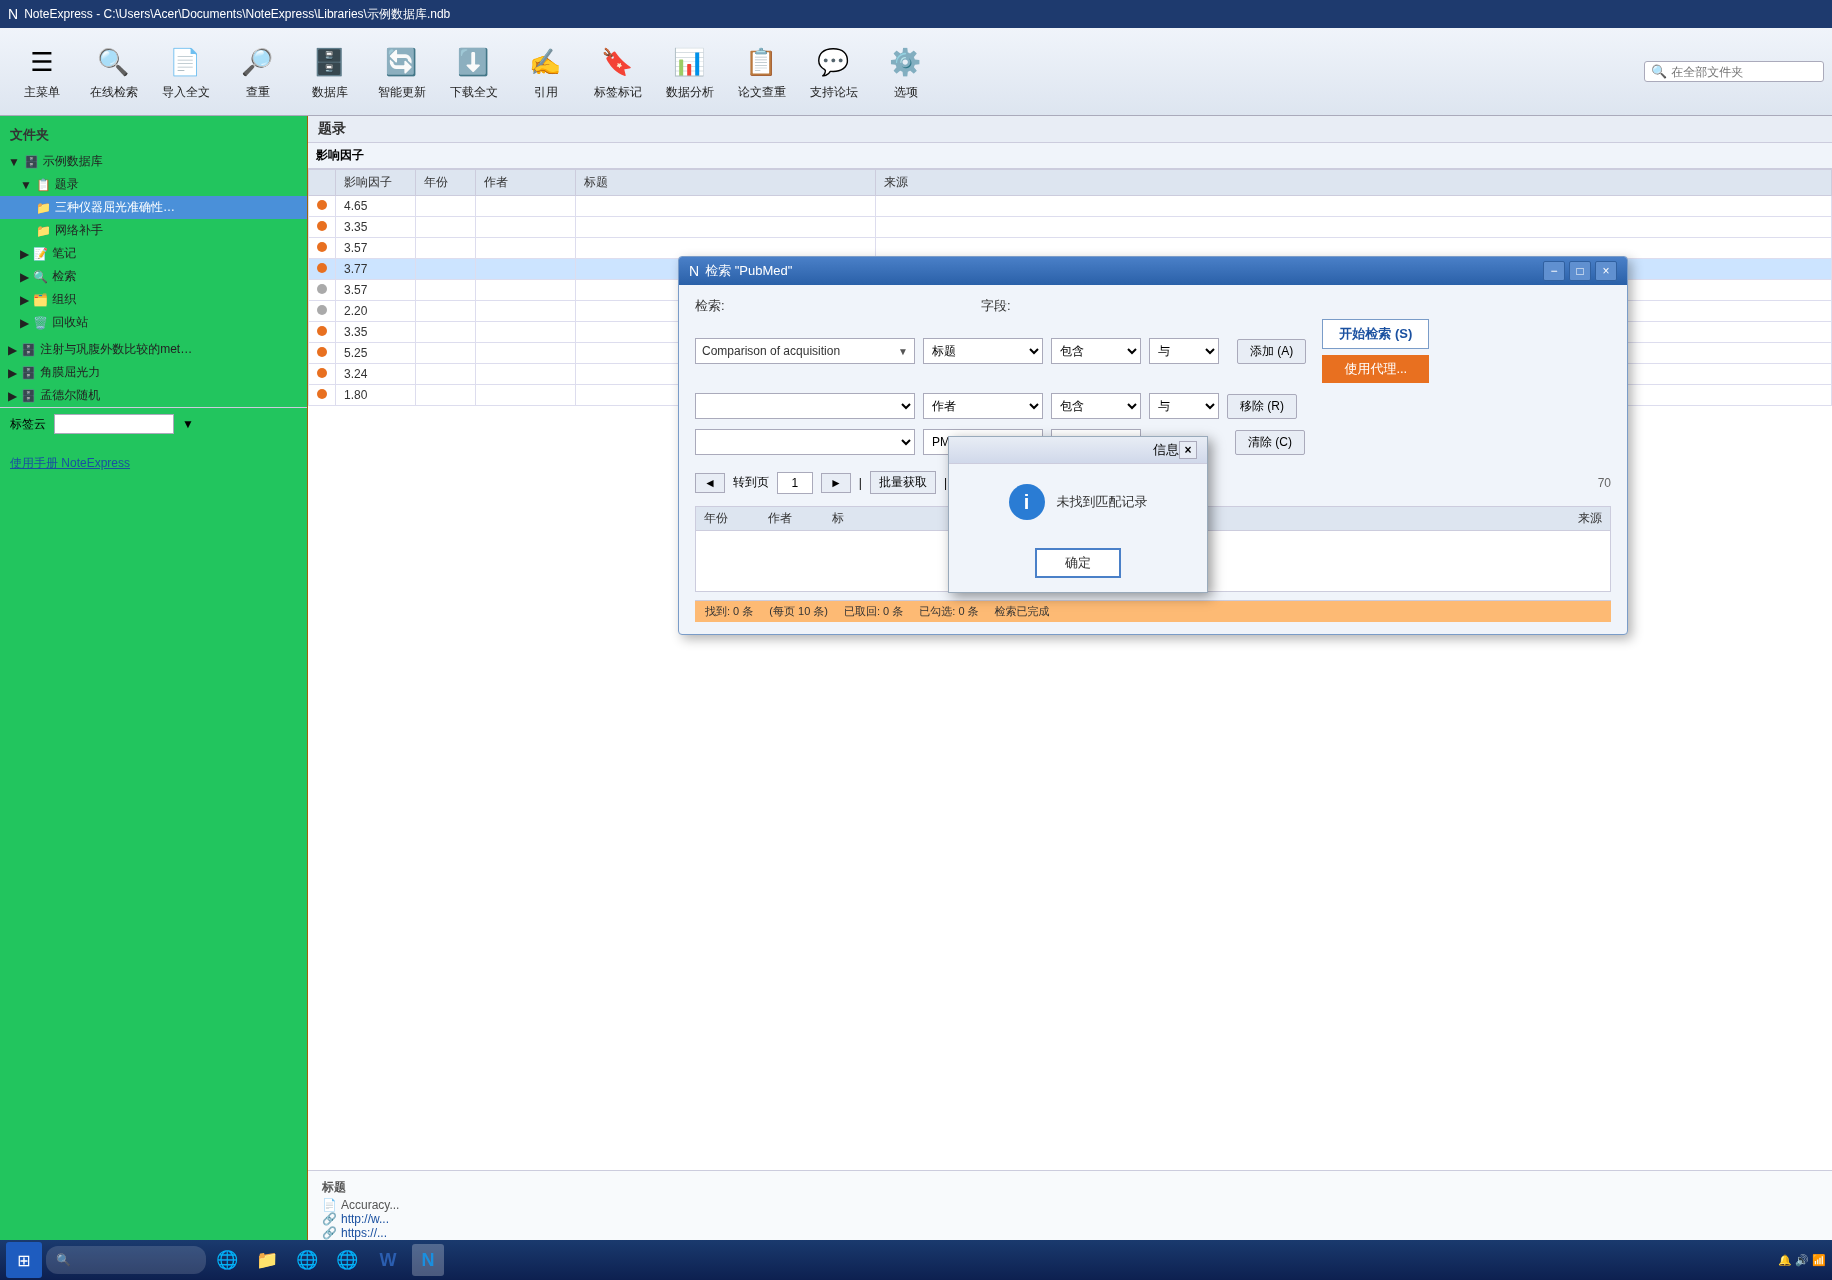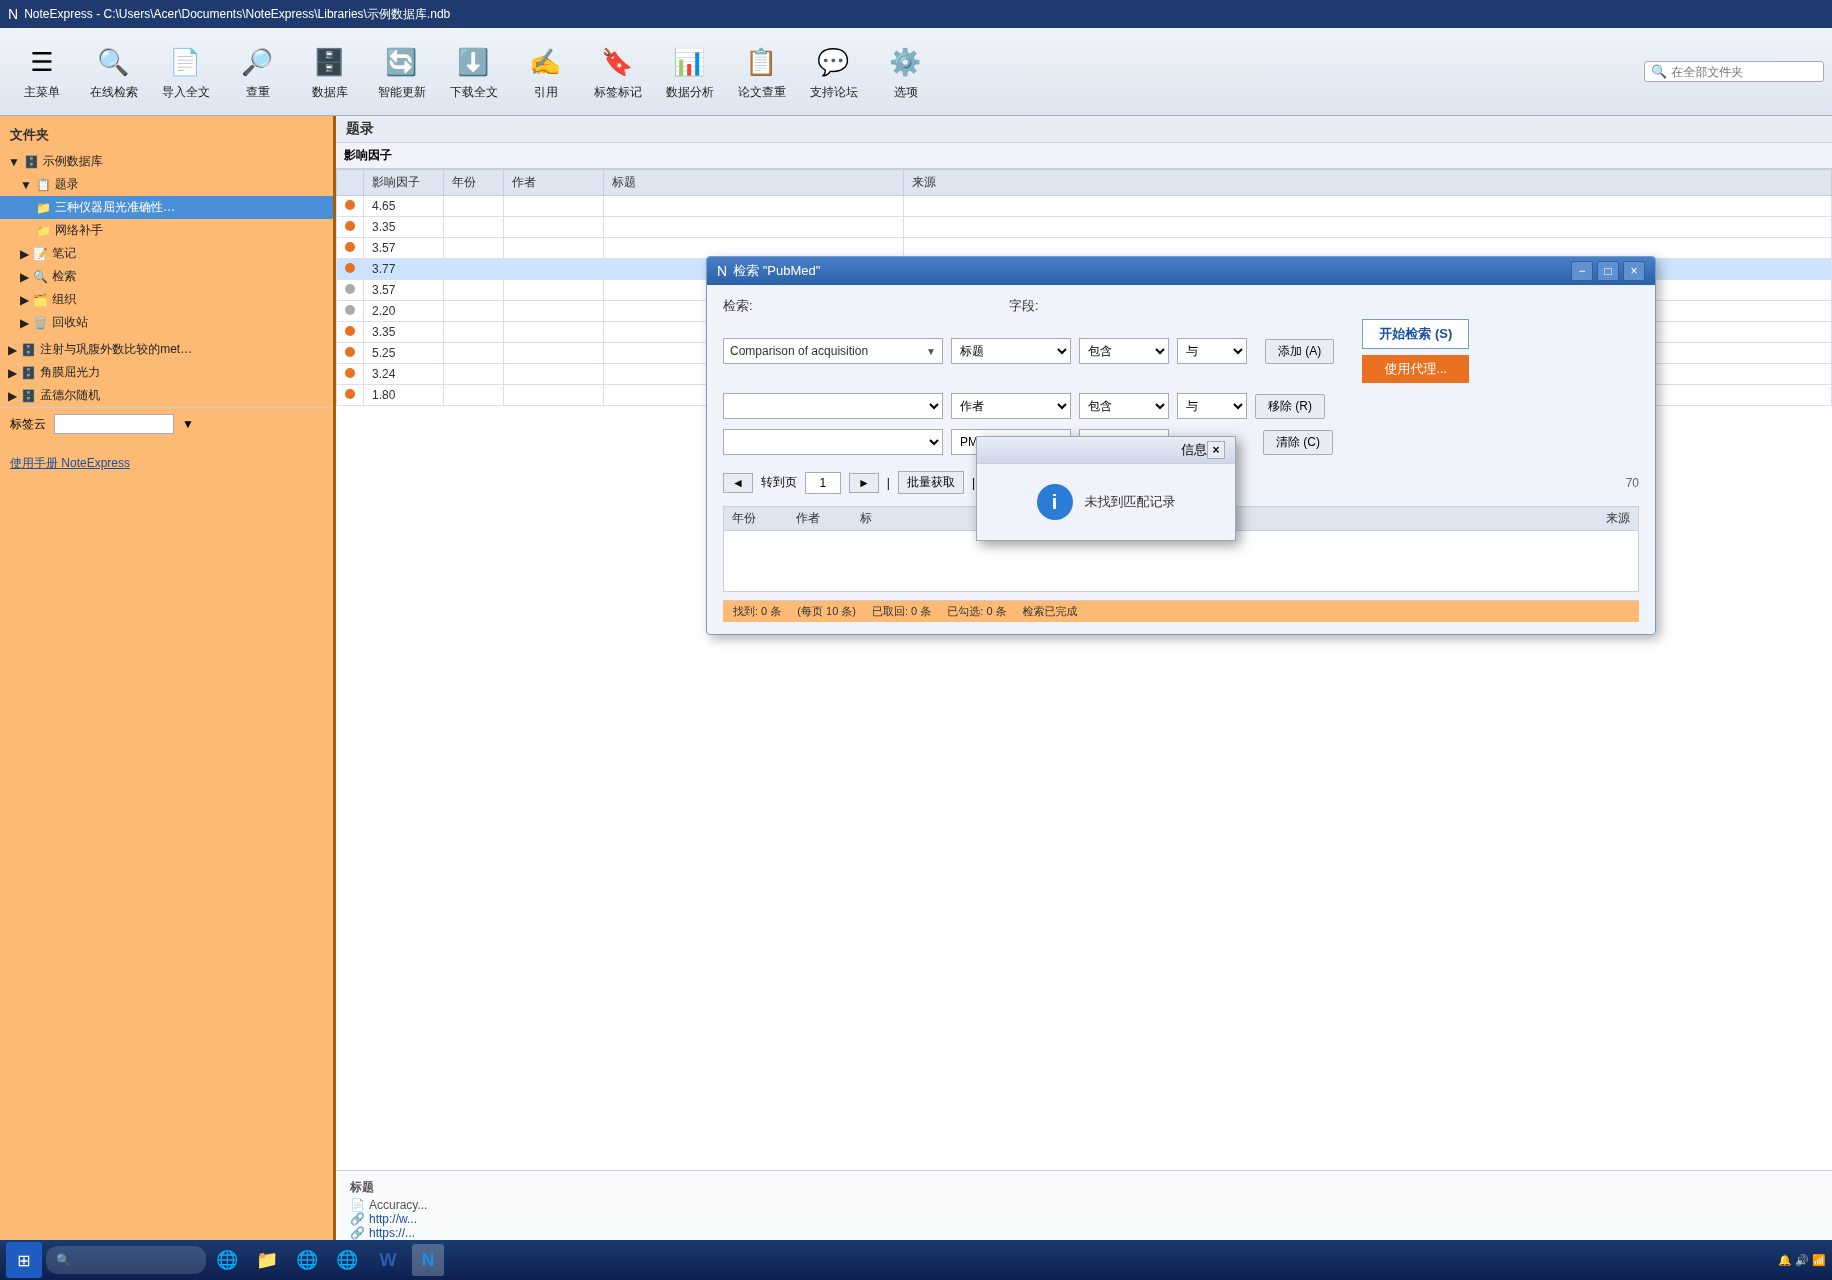--- a/index.html
+++ b/index.html
@@ -59,23 +59,23 @@
     .toolbar-search input { border: none; outline: none; font-size: 12px; width: 140px; color: #999; }
 
     
     .main-layout {
       display: flex;
       height: calc(1280px - 28px - 88px - 32px);
     }
 
     
     .sidebar {
-      width: 336px;
-      background: #fdba74;
-      border-right: 3px solid #a16207;
+      width: 308px;
+      background: #22c55e;
+      border-right: 1px solid #a16207;
       overflow-y: auto;
       padding: 4px 0;
     }
     .sidebar-header {
       font-size: 13px;
       color: #333;
       padding: 6px 10px;
       font-weight: bold;
     }
     .sidebar-item {
@@ -763,21 +763,21 @@
               <option>等于</option>
             </select>
             <select class="styled-select select-70">
               <option>与</option>
               <option>或</option>
               <option>非</option>
             </select>
             <div class="dialog-side-btns">
               <button class="btn-add">添加 (A)</button>
             </div>
-            <div style="display:flex;flex-direction:column;gap:6px;margin-left:20px;">
+            <div style="display:flex;flex-direction:column;gap:6px;margin-left:8px;">
               <button class="btn-start-search">开始检索 (S)</button>
               <button class="btn-proxy">使用代理...</button>
             </div>
           </div>
 
           <div class="search-row">
             <select class="styled-select" style="width:220px;">
               <option value=""></option>
             </select>
             <select class="styled-select select-120">
@@ -849,20 +849,23 @@
           <button class="info-close-btn">×</button>
         </div>
         <div class="info-body">
           <div class="info-content-row">
             <div class="info-icon-circle">
               <span>i</span>
             </div>
             <span class="info-message">未找到匹配记录</span>
           </div>
         </div>
+        <div class="info-footer">
+          <button class="btn-confirm">确定</button>
+        </div>
       </div>
 
     </div>
   </div>
 </div>
 
 <div class="taskbar">
   <div class="taskbar-start">⊞</div>
   <div class="taskbar-search">🔍</div>
   <div class="taskbar-icon">🌐</div>

